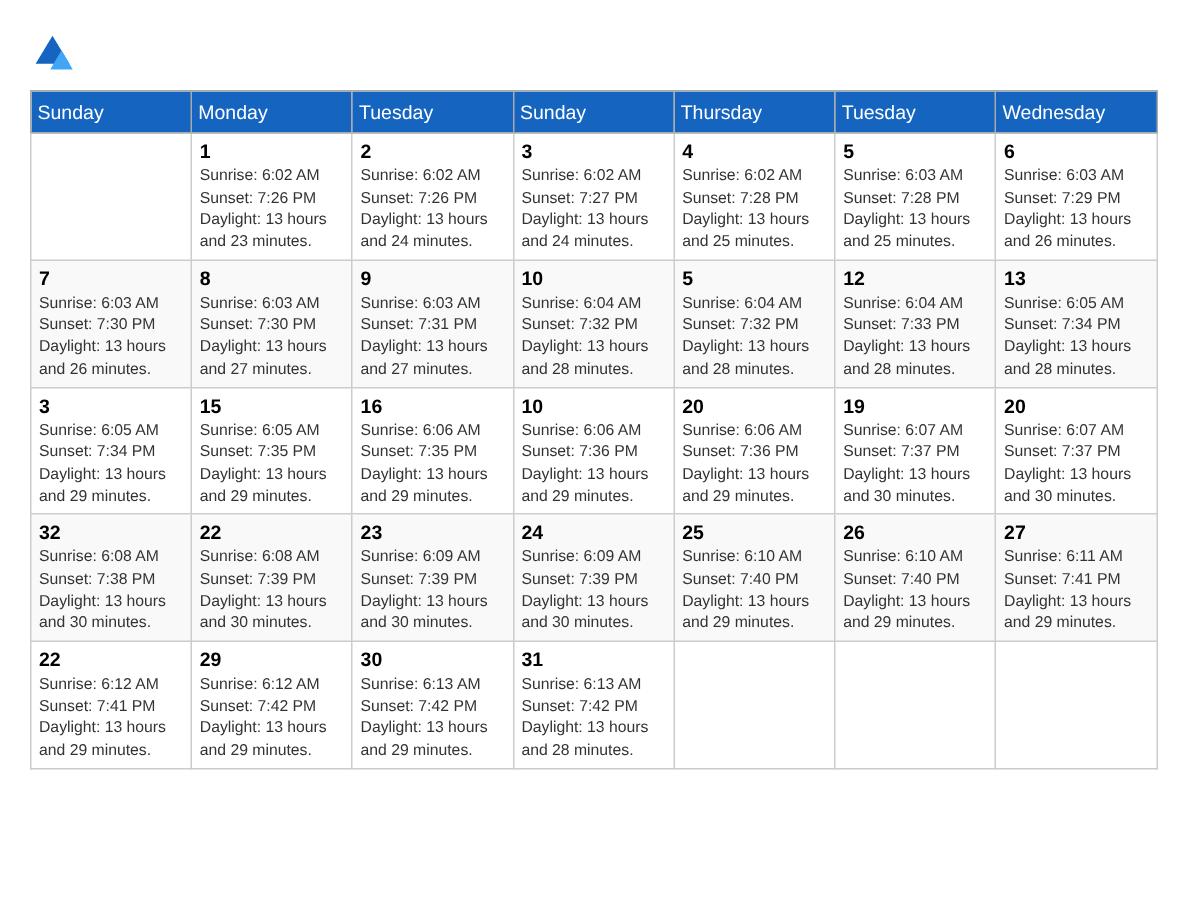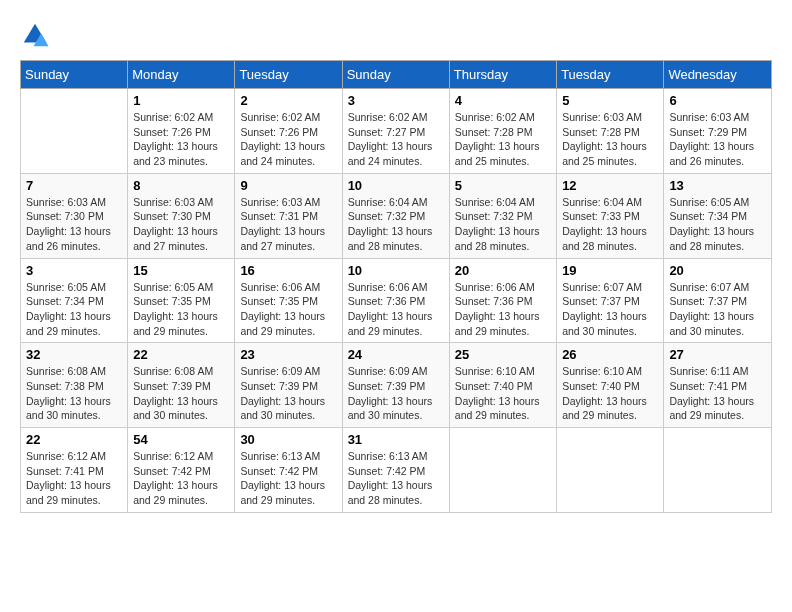--- a/index.html
+++ b/index.html
@@ -237,21 +237,21 @@
           <span class="day-num">27</span>
           <div class="day-info">Sunrise: 6:11 AM<br>Sunset: 7:41 PM<br>Daylight: 13 hours<br>and 29 minutes.</div>
         </td>
       </tr>
       <tr class="row-odd">
         <td>
           <span class="day-num">22</span>
           <div class="day-info">Sunrise: 6:12 AM<br>Sunset: 7:41 PM<br>Daylight: 13 hours<br>and 29 minutes.</div>
         </td>
         <td>
-          <span class="day-num">54</span>
+          <span class="day-num">29</span>
           <div class="day-info">Sunrise: 6:12 AM<br>Sunset: 7:42 PM<br>Daylight: 13 hours<br>and 29 minutes.</div>
         </td>
         <td>
           <span class="day-num">30</span>
           <div class="day-info">Sunrise: 6:13 AM<br>Sunset: 7:42 PM<br>Daylight: 13 hours<br>and 29 minutes.</div>
         </td>
         <td>
           <span class="day-num">31</span>
           <div class="day-info">Sunrise: 6:13 AM<br>Sunset: 7:42 PM<br>Daylight: 13 hours<br>and 28 minutes.</div>
         </td>

